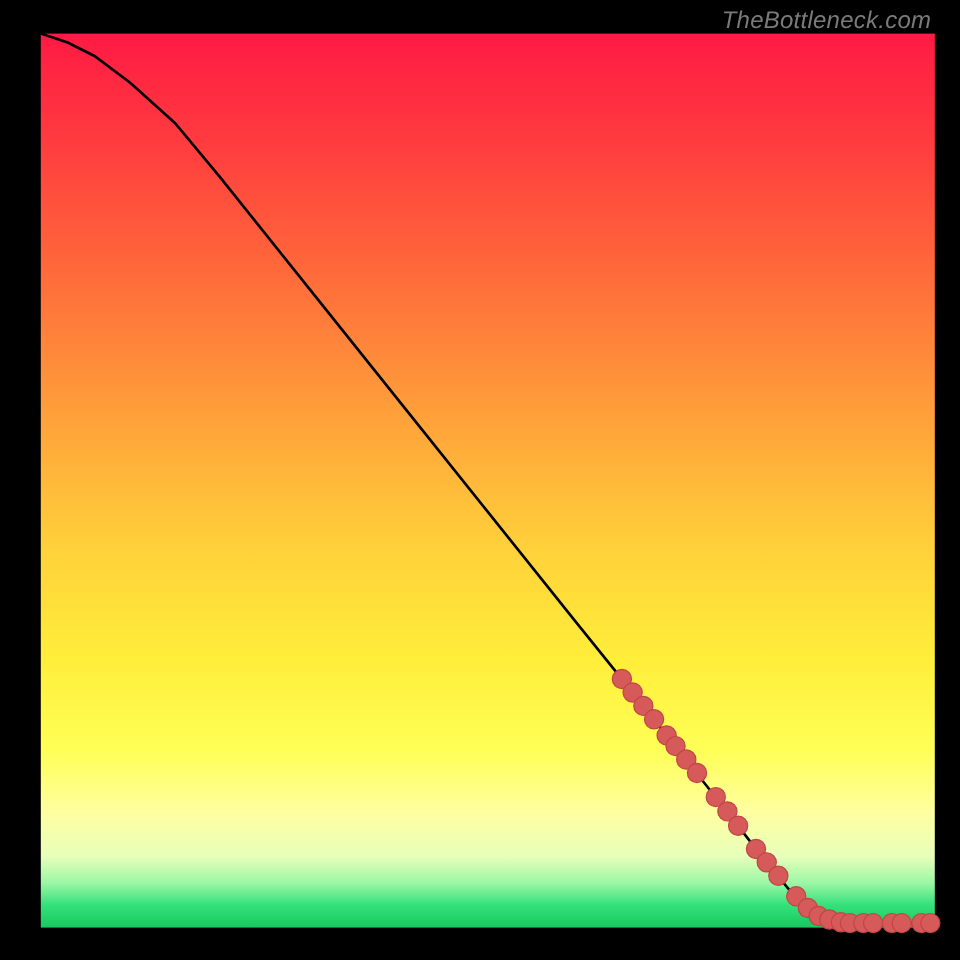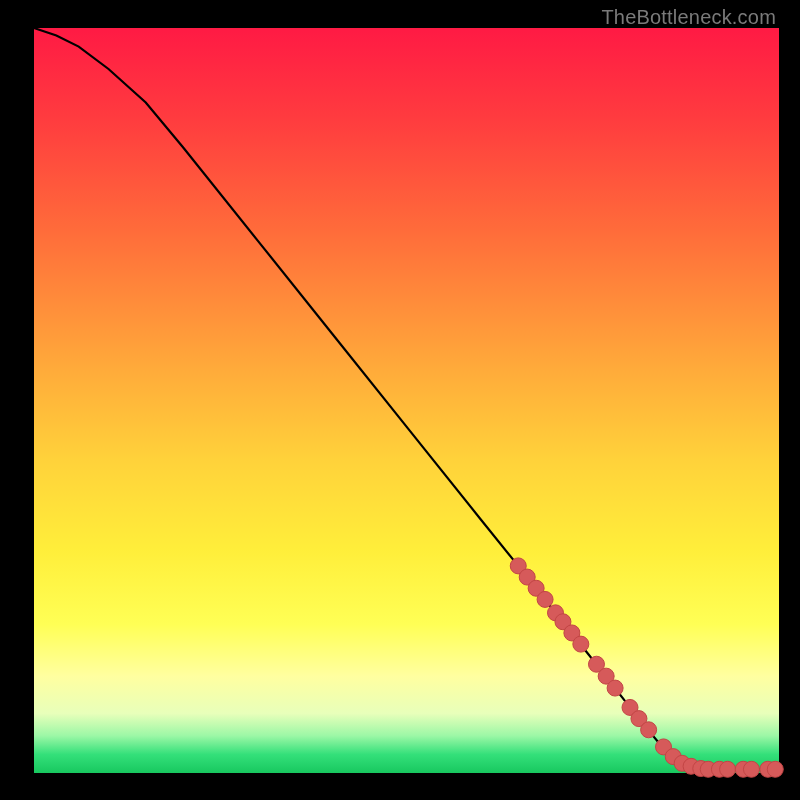--- a/index.html
+++ b/index.html
@@ -7,20 +7,21 @@
     padding: 0;
     width: 800px;
     height: 800px;
     background: #000000;
     overflow: hidden;
   }
   .stage {
     position: relative;
     width: 800px;
     height: 608px;
+    font-style: italic;
   }
   .plot-gradient {
     position: absolute;
     left: 34px;
     top: 28px;
     width: 745px;
     height: 745px;
     background: linear-gradient(to bottom,
       #ff1a44 0%,
       #ff3b3f 12%,

